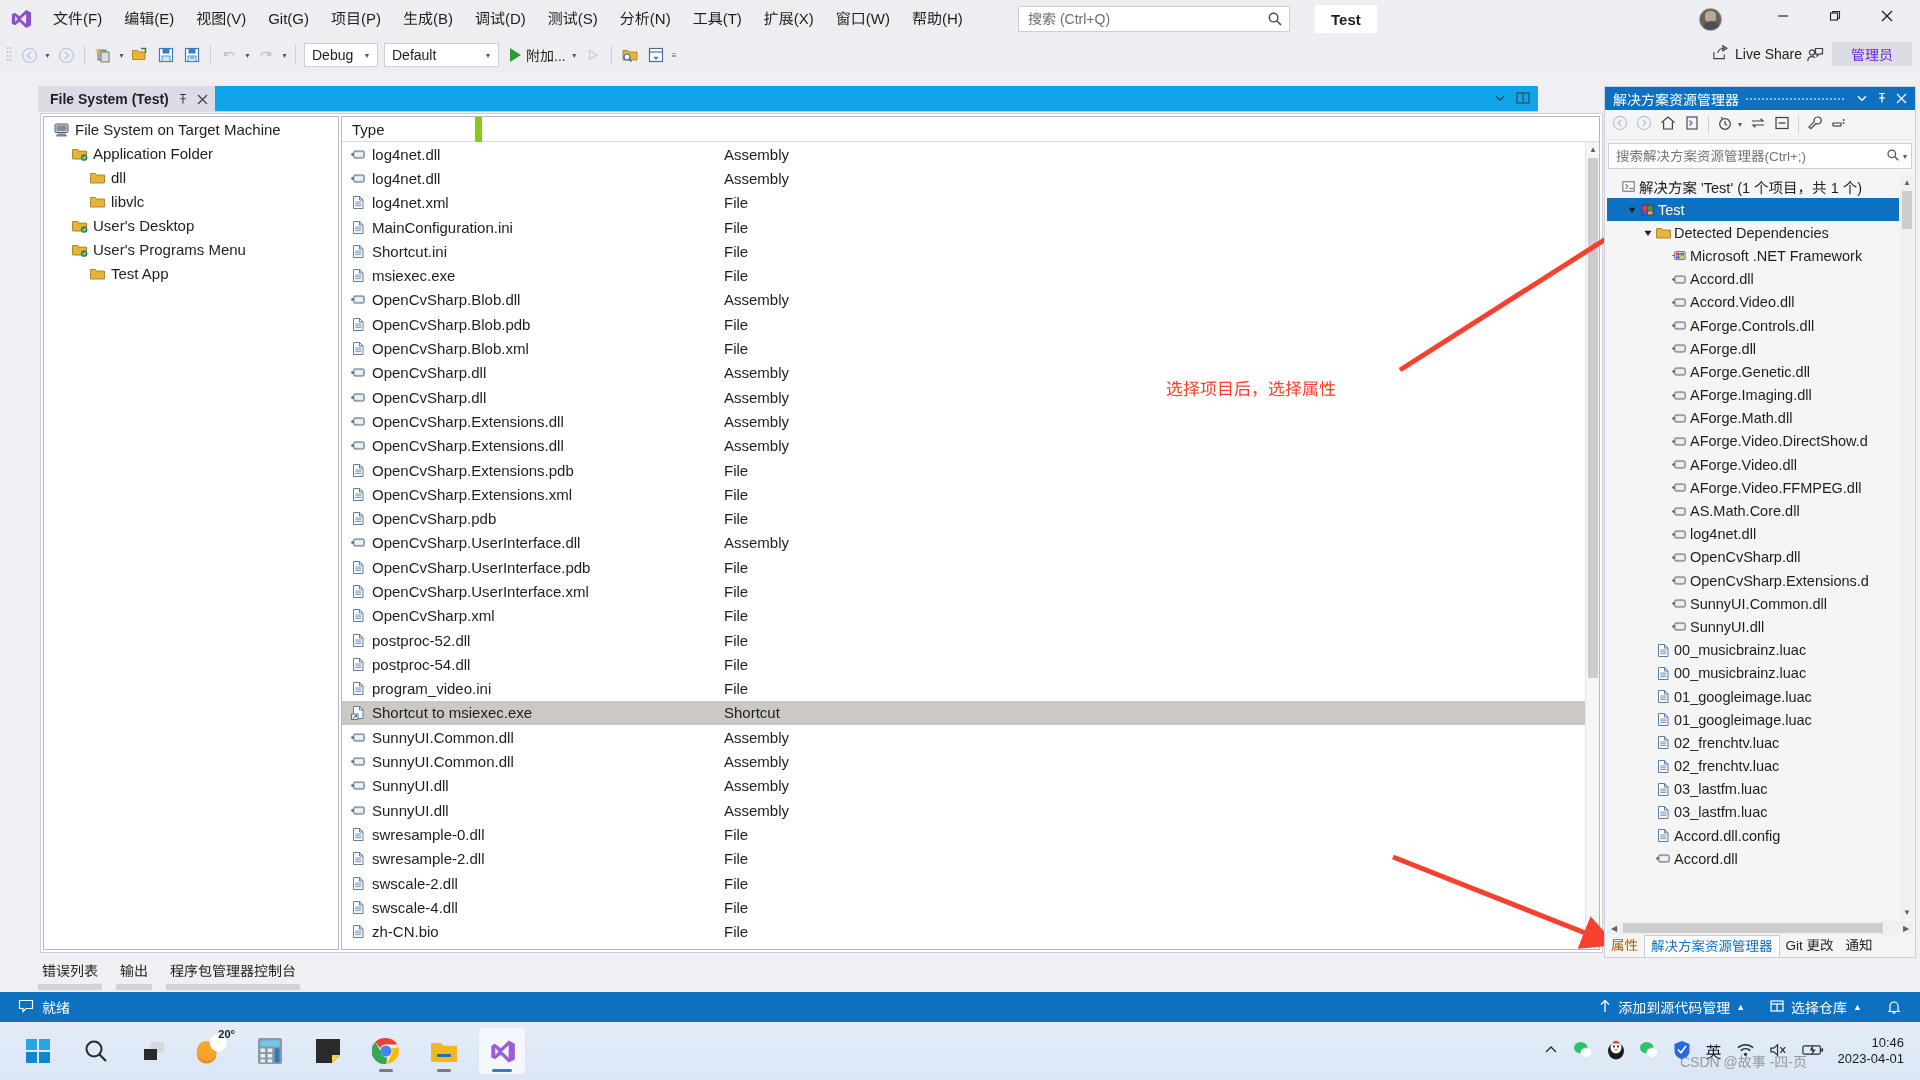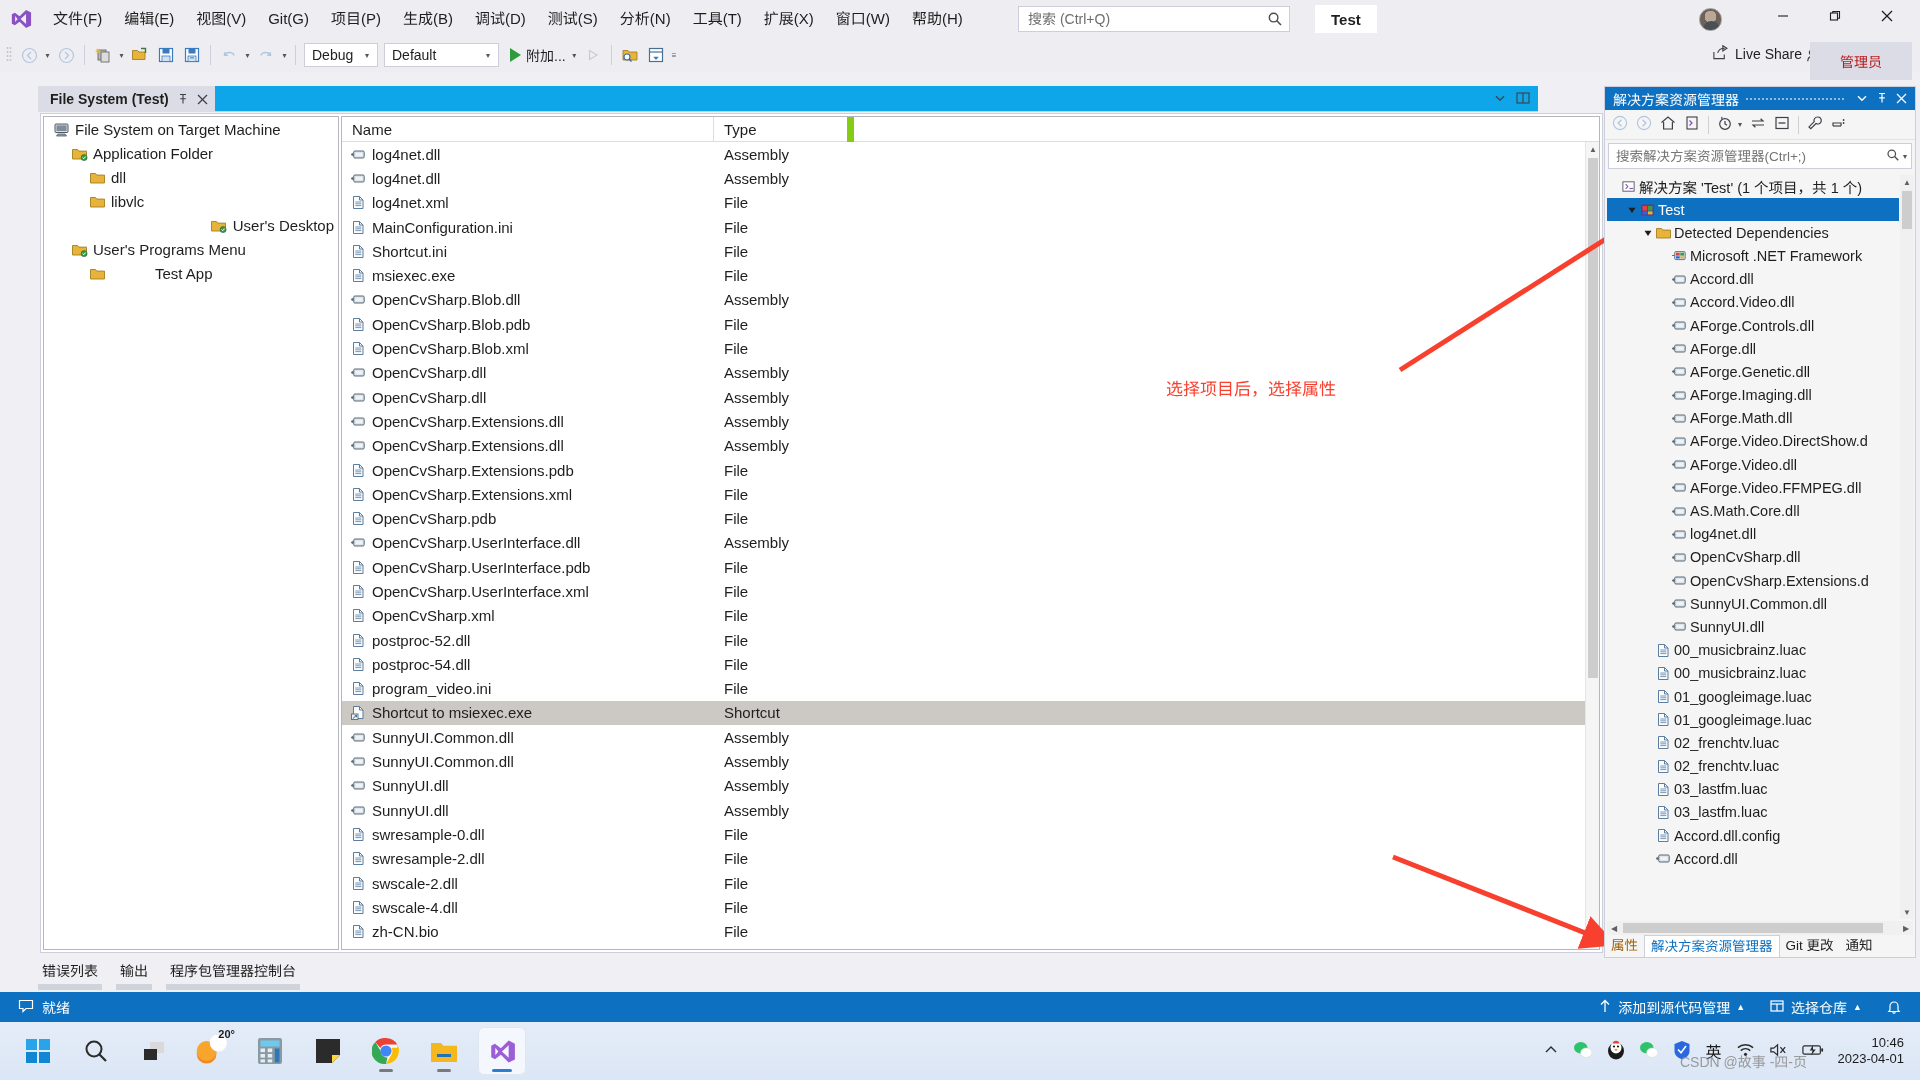--- a/index.html
+++ b/index.html
@@ -81,22 +81,22 @@
   #combo-config { width:74px; }
   #combo-platform { width:115px; }
   .run-btn { display:flex; align-items:center; height:24px; padding:0 3px 0 4px; margin-left:4px; }
   .run-tri { width:0;height:0;border-left:11px solid #2e9b3c;border-top:7px solid transparent;border-bottom:7px solid transparent; margin-right:5px;}
   .run-label{font-size:14px;color:#1e1e1e;white-space:nowrap;}
   .liveshare {
     position:absolute; right:118px; top:44px; display:flex; align-items:center;
     font-size:14px; color:#1e1e1e; gap:6px;
   }
   .adminbox {
-    position:absolute; right:8px; top:42px; height:38px; padding:0 30px;
-    background:#dcdce6; display:flex; align-items:center; font-size:14px; color:#b91c1c;
+    position:absolute; right:8px; top:42px; height:24px; padding:0 19px;
+    background:#dcdce6; display:flex; align-items:center; font-size:14px; color:#6d28d9;
   }
   .feedback-icon { position:absolute; right:96px; top:46px; color:#3d3d3d; }
 
   
   .doc-tabstrip {
     position:absolute; left:38px; top:86px; width:1500px; height:26px;
     background:#0ea5e9; border-bottom:1px solid #cccedb;
   }
   .doc-tab {
     position:absolute; left:0; top:0; height:26px; background:#dcdce6;
@@ -454,54 +454,53 @@
             <span>dll</span>
           </div>
           <div class="tree-row" style="padding-left: 44px;">
             <span class="tree-ico">
               <svg width="17" height="15" viewBox="0 0 16 15">
                 <path d="M1 3.5h5l1.3 1.6H15V13H1z" fill="#e8b33a" stroke="#a6801f" stroke-width=".9"></path>
               </svg>
             </span>
             <span>libvlc</span>
           </div>
-          <div class="tree-row" style="padding-left: 26px; justify-content: flex-end;">
+          <div class="tree-row" style="padding-left: 26px;">
             <span class="tree-ico">
               <svg width="17" height="15" viewBox="0 0 16 15">
                 <path d="M1 3.5h5l1.3 1.6H15V13H1z" fill="#e8b33a" stroke="#a6801f" stroke-width=".9"></path>
                 <circle cx="12.6" cy="11.6" r="3" fill="#3a9b4a" stroke="#2c6f36" stroke-width=".7"></circle>
                 <path d="M11.1 11.6l1.1 1.1 2-2.2" fill="none" stroke="#fff" stroke-width="1"></path>
               </svg>
             </span>
             <span>User's Desktop</span>
           </div>
           <div class="tree-row" style="padding-left: 26px;">
             <span class="tree-ico">
               <svg width="17" height="15" viewBox="0 0 16 15">
                 <path d="M1 3.5h5l1.3 1.6H15V13H1z" fill="#e8b33a" stroke="#a6801f" stroke-width=".9"></path>
                 <circle cx="12.6" cy="11.6" r="3" fill="#3a9b4a" stroke="#2c6f36" stroke-width=".7"></circle>
                 <path d="M11.1 11.6l1.1 1.1 2-2.2" fill="none" stroke="#fff" stroke-width="1"></path>
               </svg>
             </span>
             <span>User's Programs Menu</span>
           </div>
-          <div class="tree-row" style="padding-left: 44px; gap: 44px;">
+          <div class="tree-row" style="padding-left: 44px;">
             <span class="tree-ico">
               <svg width="17" height="15" viewBox="0 0 16 15">
                 <path d="M1 3.5h5l1.3 1.6H15V13H1z" fill="#e8b33a" stroke="#a6801f" stroke-width=".9"></path>
               </svg>
             </span>
             <span>Test App</span>
           </div>
         </div>
     </div>
 
     <div class="fs-list">
       <div class="list-header">
-        <div class="lh-name">Name</div>
         <div class="lh-type">Type</div>
         <div class="lh-rest"></div>
       </div>
       <div class="list-body">
         <div id="fs-list-rows">
             <div class="lrow">
               <div class="c-name">
                 <span class="ficon">
                   <svg width="17" height="15" viewBox="0 0 16 15">
                     <rect x="3.2" y="4" width="10.5" height="7" rx="1.2" fill="#d4dde4" stroke="#5b6b77" stroke-width="1"></rect>

